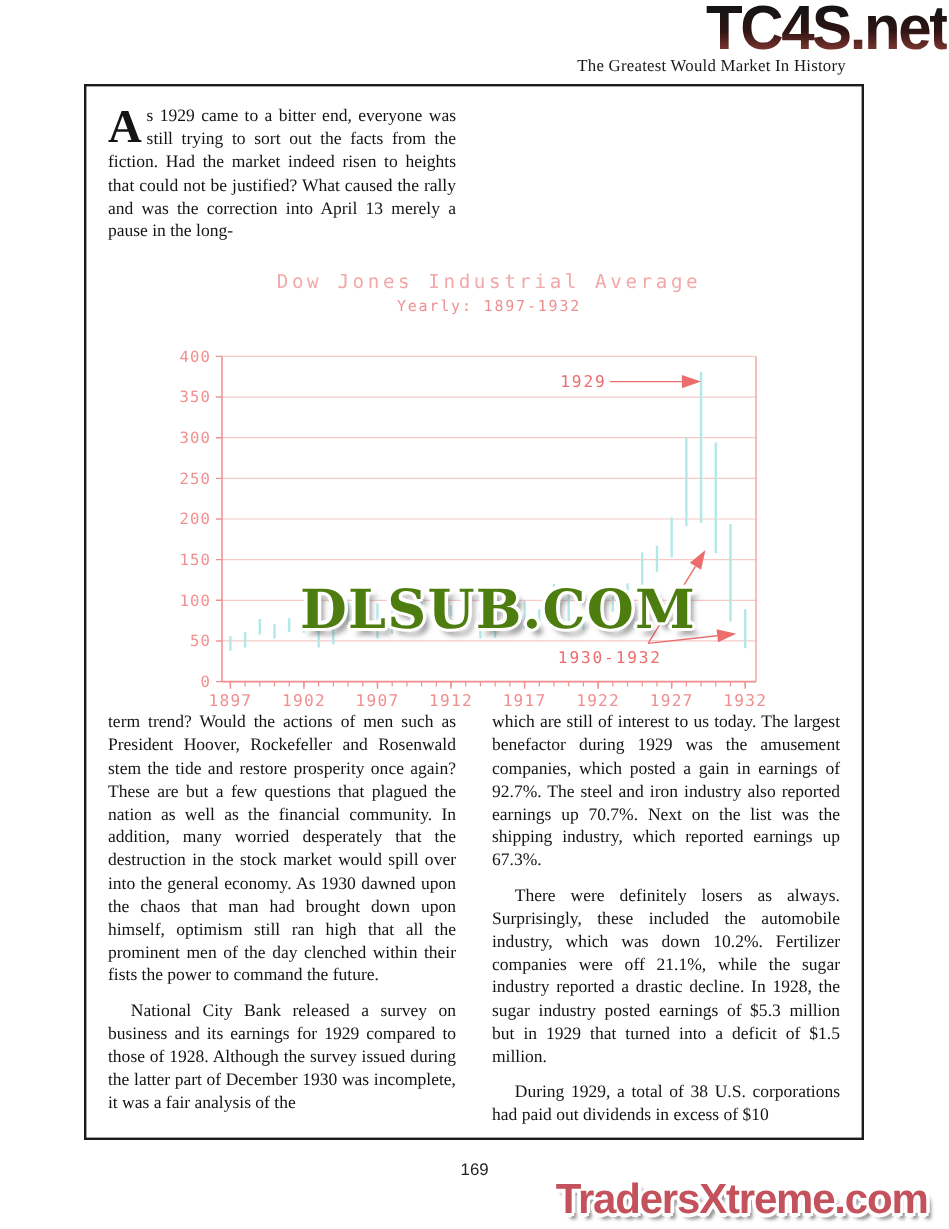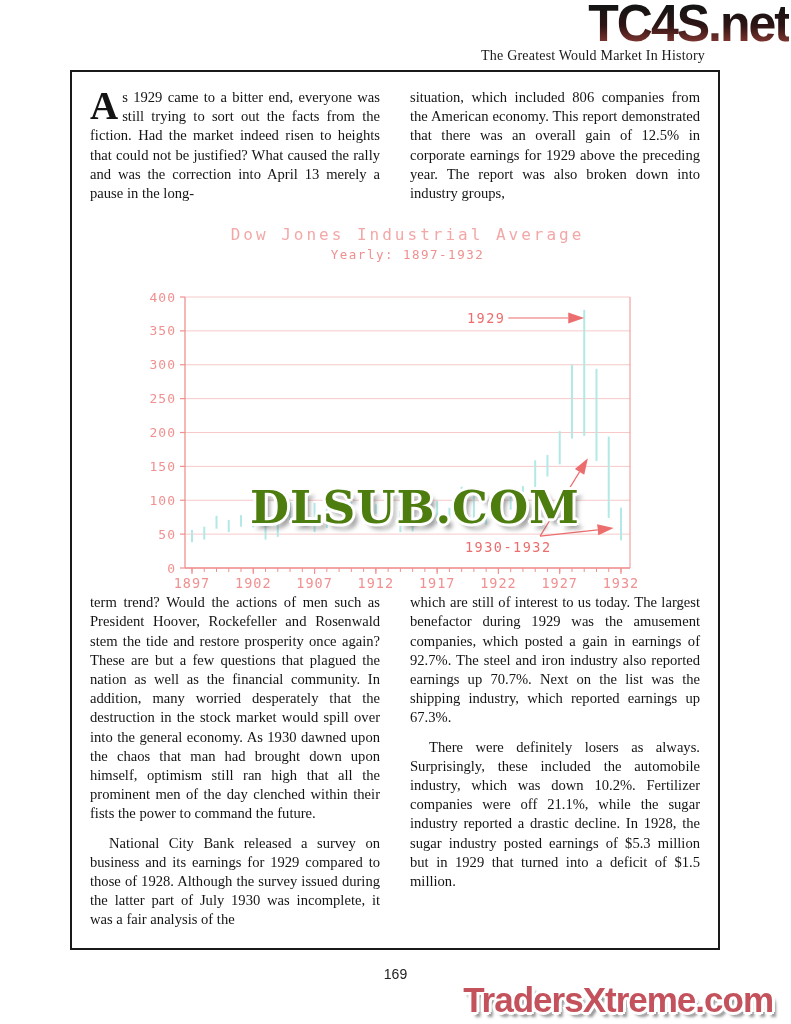--- a/index.html
+++ b/index.html
@@ -65,21 +65,20 @@
 </head>
 <body>
 
 <div class="site-logo-top">TC4S.net</div>
 <div class="tagline">The Greatest Would Market In History</div>
 
 <div class="page-frame">
 
   <div class="text-row row-top">
     <p class="body-par"><span class="dropcap">A</span><span>s 1929 came to a bitter end, everyone was still trying to sort out the facts from the fiction.  Had the market indeed risen to heights that could not be justified? What caused the rally and was the correction into April 13 merely a pause in the long-</span></p>
-    <p class="body-par">situation, which included 806 companies from the American economy.  This report demonstrated that there was an overall gain of 12.5% in corporate earnings for 1929 above the preceding year.  The report was also broken down into industry groups,</p>
   </div>
 
   <div class="chart-wrap">
     <svg id="chart-svg" width="646" height="378" viewBox="0 0 646 378">
         <text x="335.5" y="25" text-anchor="middle" fill="#f3a8a8" style="font-family:&quot;DejaVu Sans Mono&quot;,monospace;font-weight:400;font-size:16px;letter-spacing:3px;">Dow Jones Industrial Average</text>
         <text x="335.5" y="44" text-anchor="middle" fill="#ef9090" style="font-family:&quot;DejaVu Sans Mono&quot;,monospace;font-weight:400;font-size:12.5px;letter-spacing:1.5px;">Yearly: 1897-1932</text>
         <line x1="113" y1="353" x2="558" y2="353" stroke="#f7c9c9" stroke-width="1"></line>
         <line x1="108" y1="353" x2="113" y2="353" stroke="#f09090" stroke-width="1.2"></line>
         <text x="104" y="357.5" text-anchor="end" fill="#f09090" style="font-family:&quot;DejaVu Sans Mono&quot;,monospace;font-weight:400;font-size:13px;letter-spacing:1px;">0</text>
         <line x1="113" y1="319.125" x2="558" y2="319.125" stroke="#f7c9c9" stroke-width="1"></line>
@@ -205,24 +204,25 @@
         <polygon points="515.9010999999994,243.245 512.2217924003565,259.75901512616514 502.84583239187907,254.00650489849662" fill="#ec6d6d"></polygon>
         <line x1="468.0988000000011" y1="321.1575" x2="525.7376816806063" y2="314.7855750038982" stroke="#ec6d6d" stroke-width="1.2"></line>
         <polygon points="541.640800000001,313.02750000000003 526.3420199631963,320.25227192619013 525.1333433980163,309.3188780816063" fill="#ec6d6d"></polygon>
       </svg>
     <div class="watermark">DLSUB.COM</div>
   </div>
 
   <div class="text-row">
     <div>
       <p class="body-par">term trend?  Would the actions of men such as President Hoover, Rockefeller and Rosenwald stem the tide and restore prosperity once again?   These are but a few questions that plagued the nation as well as the financial community.  In addition, many worried desperately that the destruction in the stock market would spill over into the general economy.  As 1930 dawned upon the chaos that man had brought down upon himself, optimism still ran high that all the prominent men of the day clenched within their fists the power to command the future.</p>
-      <p class="body-par indent">National City Bank released a survey on business and its earnings for 1929 compared to those of 1928.  Although the survey issued during the latter part of July 1930 was incomplete, it was a fair analysis of the</p>
+      <p class="body-par indent">National City Bank released a survey on business and its earnings for 1929 compared to those of 1928.  Although the survey issued during the latter part of December 1930 was incomplete, it was a fair analysis of the</p>
     </div>
     <div>
       <p class="body-par">which are still of interest to us today.  The largest benefactor during 1929 was the amusement companies, which posted a gain in earnings of 92.7%.  The steel and iron industry also reported earnings up 70.7%.  Next on the list was the shipping industry, which reported earnings up 67.3%.</p>
       <p class="body-par indent">There were definitely losers as always. Surprisingly, these included the automobile industry, which was down 10.2%.  Fertilizer companies were off 21.1%, while the sugar industry reported a drastic decline.  In 1928, the sugar industry posted earnings of $5.3 million but in 1929 that turned into a deficit of $1.5 million.</p>
+      <p class="body-par indent">During 1929, a total of 38 U.S. corporations had paid out dividends in excess of $10</p>
     </div>
   </div>
 
 </div>
 
 <div class="page-number">169</div>
 <div class="site-logo-bottom">TradersXtreme.com</div>
 
 </body></html>

